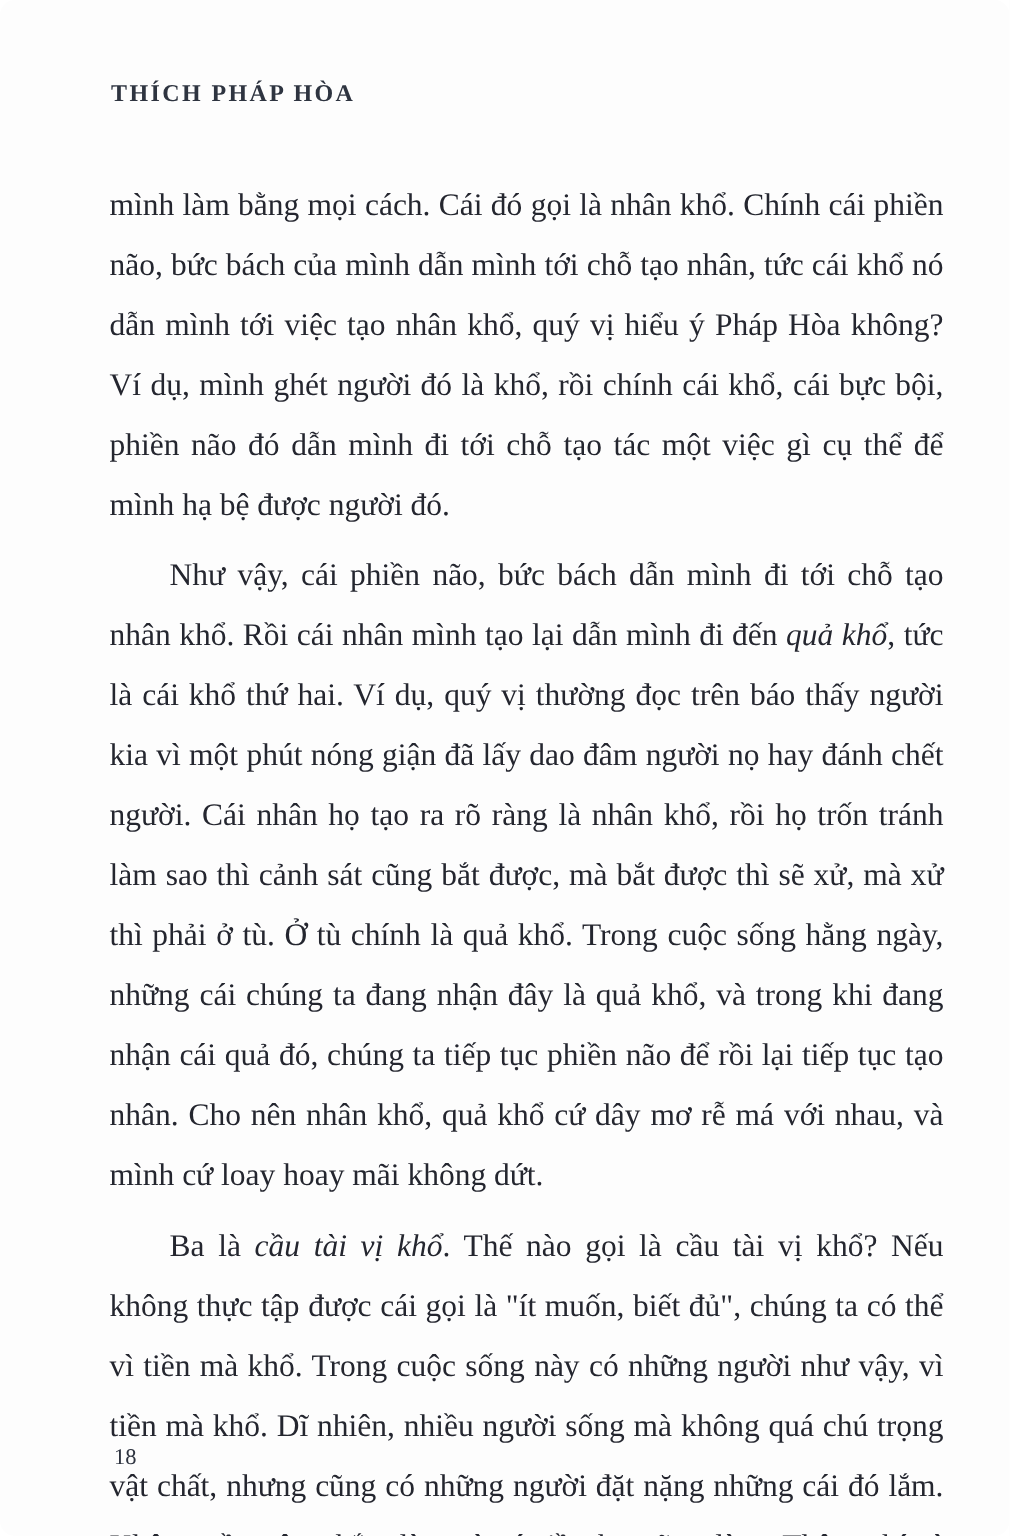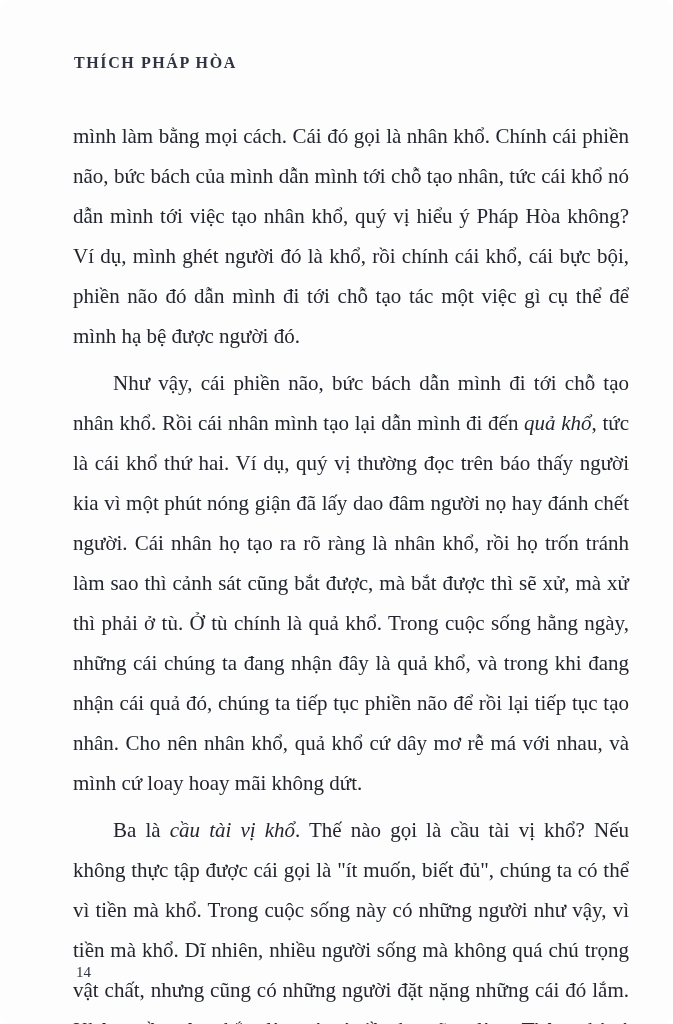--- a/index.html
+++ b/index.html
@@ -57,14 +57,14 @@
 
 <div class="page">
   <div class="running-header">THÍCH PHÁP HÒA</div>
 
   <div class="body-text">
       <div class="paragraph"><span>mình làm bằng mọi cách. Cái đó gọi là nhân khổ. Chính cái phiền não, bức bách của mình dẫn mình tới chỗ tạo nhân, tức cái khổ nó dẫn mình tới việc tạo nhân khổ, quý vị hiểu ý Pháp Hòa không? Ví dụ, mình ghét người đó là khổ, rồi chính cái khổ, cái bực bội, phiền não đó dẫn mình đi tới chỗ tạo tác một việc gì cụ thể để mình hạ bệ được người đó.</span></div>
       <div class="paragraph indent"><span>Như vậy, cái phiền não, bức bách dẫn mình đi tới chỗ tạo nhân khổ. Rồi cái nhân mình tạo lại dẫn mình đi đến </span><em>quả khổ</em><span>, tức là cái khổ thứ hai. Ví dụ, quý vị thường đọc trên báo thấy người kia vì một phút nóng giận đã lấy dao đâm người nọ hay đánh chết người. Cái nhân họ tạo ra rõ ràng là nhân khổ, rồi họ trốn tránh làm sao thì cảnh sát cũng bắt được, mà bắt được thì sẽ xử, mà xử thì phải ở tù. Ở tù chính là quả khổ. Trong cuộc sống hằng ngày, những cái chúng ta đang nhận đây là quả khổ, và trong khi đang nhận cái quả đó, chúng ta tiếp tục phiền não để rồi lại tiếp tục tạo nhân. Cho nên nhân khổ, quả khổ cứ dây mơ rễ má với nhau, và mình cứ loay hoay mãi không dứt.</span></div>
       <div class="paragraph indent"><span>Ba là </span><em>cầu tài vị khổ</em><span>. Thế nào gọi là cầu tài vị khổ? Nếu không thực tập được cái gọi là "ít muốn, biết đủ", chúng ta có thể vì tiền mà khổ. Trong cuộc sống này có những người như vậy, vì tiền mà khổ. Dĩ nhiên, nhiều người sống mà không quá chú trọng vật chất, nhưng cũng có những người đặt nặng những cái đó lắm. Không cần cân nhắc, làm gì có tiền họ cũng làm. Thậm chí vì tiền, bao nhiêu tình nghĩa, ân tình thành ra vô nghĩa hết. Cho nên cầu tài vị khổ tức là cầu tiền của mà không được nên vì vậy mà khổ. Pháp Hòa</span></div>
     </div>
 
-  <div class="page-number">14</div>
+  <div class="page-number">18</div>
 </div>
 
 </body></html>

